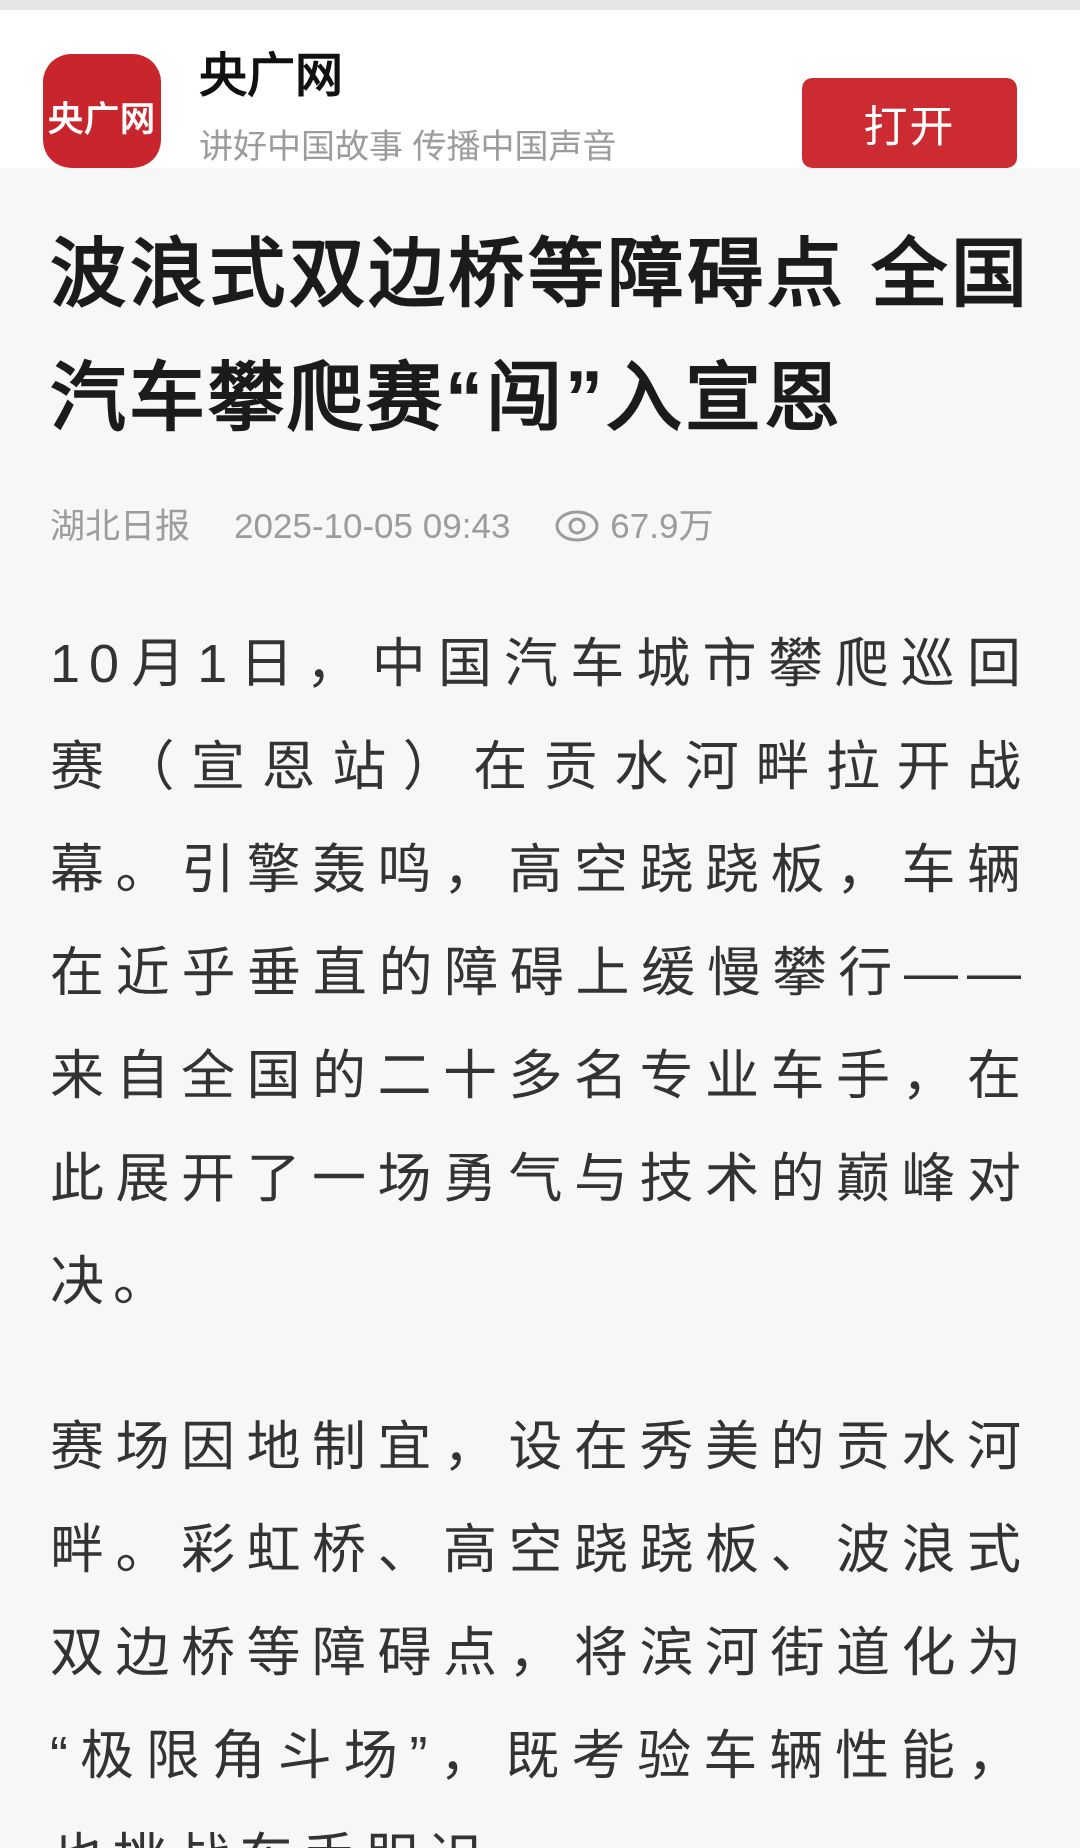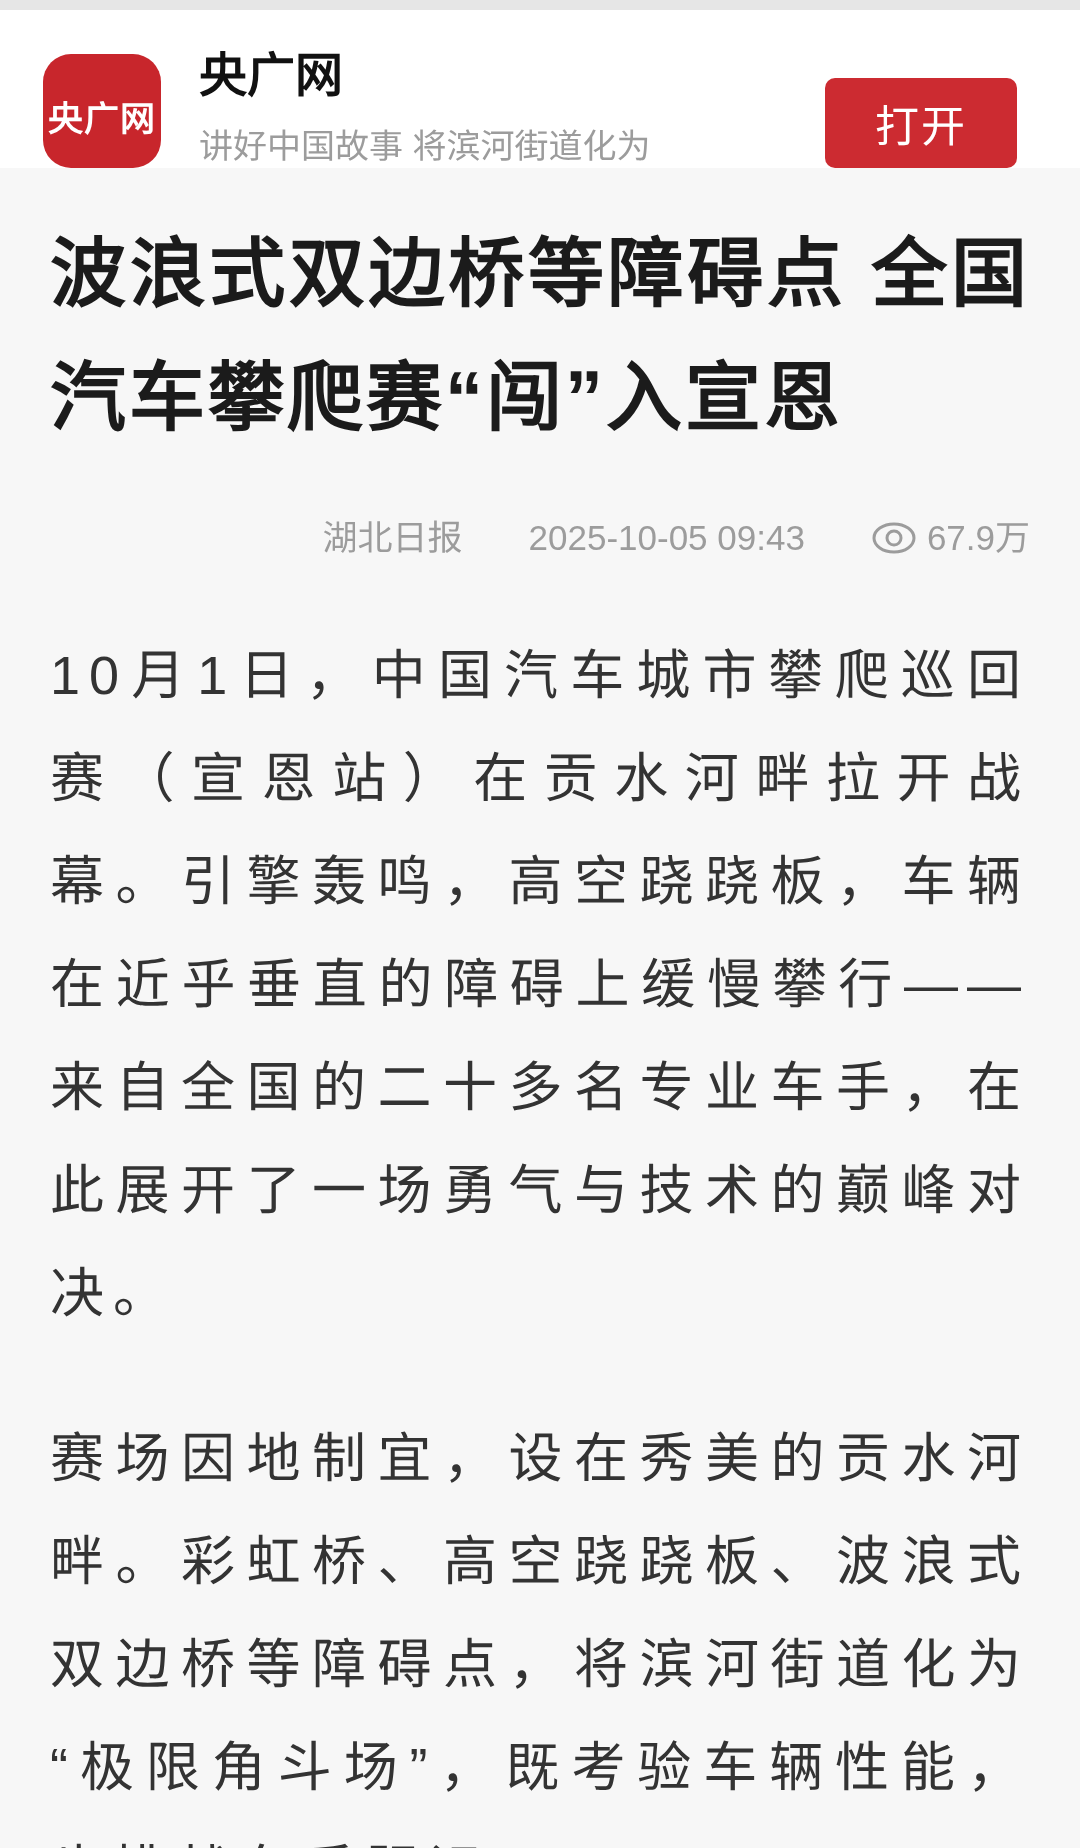--- a/index.html
+++ b/index.html
@@ -64,21 +64,21 @@
     color: #111111;
     line-height: 1.15;
   }
   .app-tagline {
     margin-top: 16px;
     font-size: 34px;
     color: var(--meta-color);
     white-space: nowrap;
   }
   .open-button {
-    width: 192px;
+    width: 215px;
     height: 90px;
     border: none;
     border-radius: 10px;
     background: var(--button-red);
     color: #ffffff;
     font-size: 44px;
     font-family: inherit;
     display: flex;
     align-items: center;
     justify-content: center;
@@ -94,28 +94,27 @@
   .article-title {
     margin: 44px 0 0 0;
     font-size: 76px;
     line-height: 124px;
     font-weight: 700;
     color: var(--title-color);
     letter-spacing: 3px;
     text-align: justify;
   }
   .meta-row {
-    margin-top: 56px;
+    margin-top: 44px;
     display: flex;
     align-items: center;
-    gap: 66px;
+    gap: 44px;
     font-size: 35px;
     color: var(--meta-color);
     line-height: 44px;
-    justify-content: flex-end;
   }
   .views {
     display: flex;
     align-items: center;
     gap: 10px;
   }
   .eye-icon {
     display: inline-flex;
     align-items: center;
   }
@@ -140,21 +139,21 @@
 <body>
 
 <div class="top-strip"></div>
 
 <header class="app-header">
   <div class="app-logo">
     <span>央广网</span>
   </div>
   <div class="header-text">
     <div class="app-name">央广网</div>
-    <div class="app-tagline">讲好中国故事 将滨河街道化为</div>
+    <div class="app-tagline">讲好中国故事 传播中国声音</div>
   </div>
   <button class="open-button">打开</button>
 </header>
 
 <main class="article">
   <h1 class="article-title">波浪式双边桥等障碍点 全国汽车攀爬赛“闯”入宣恩</h1>
 
   <div class="meta-row">
     <span>湖北日报</span>
     <span>2025-10-05 09:43</span>

